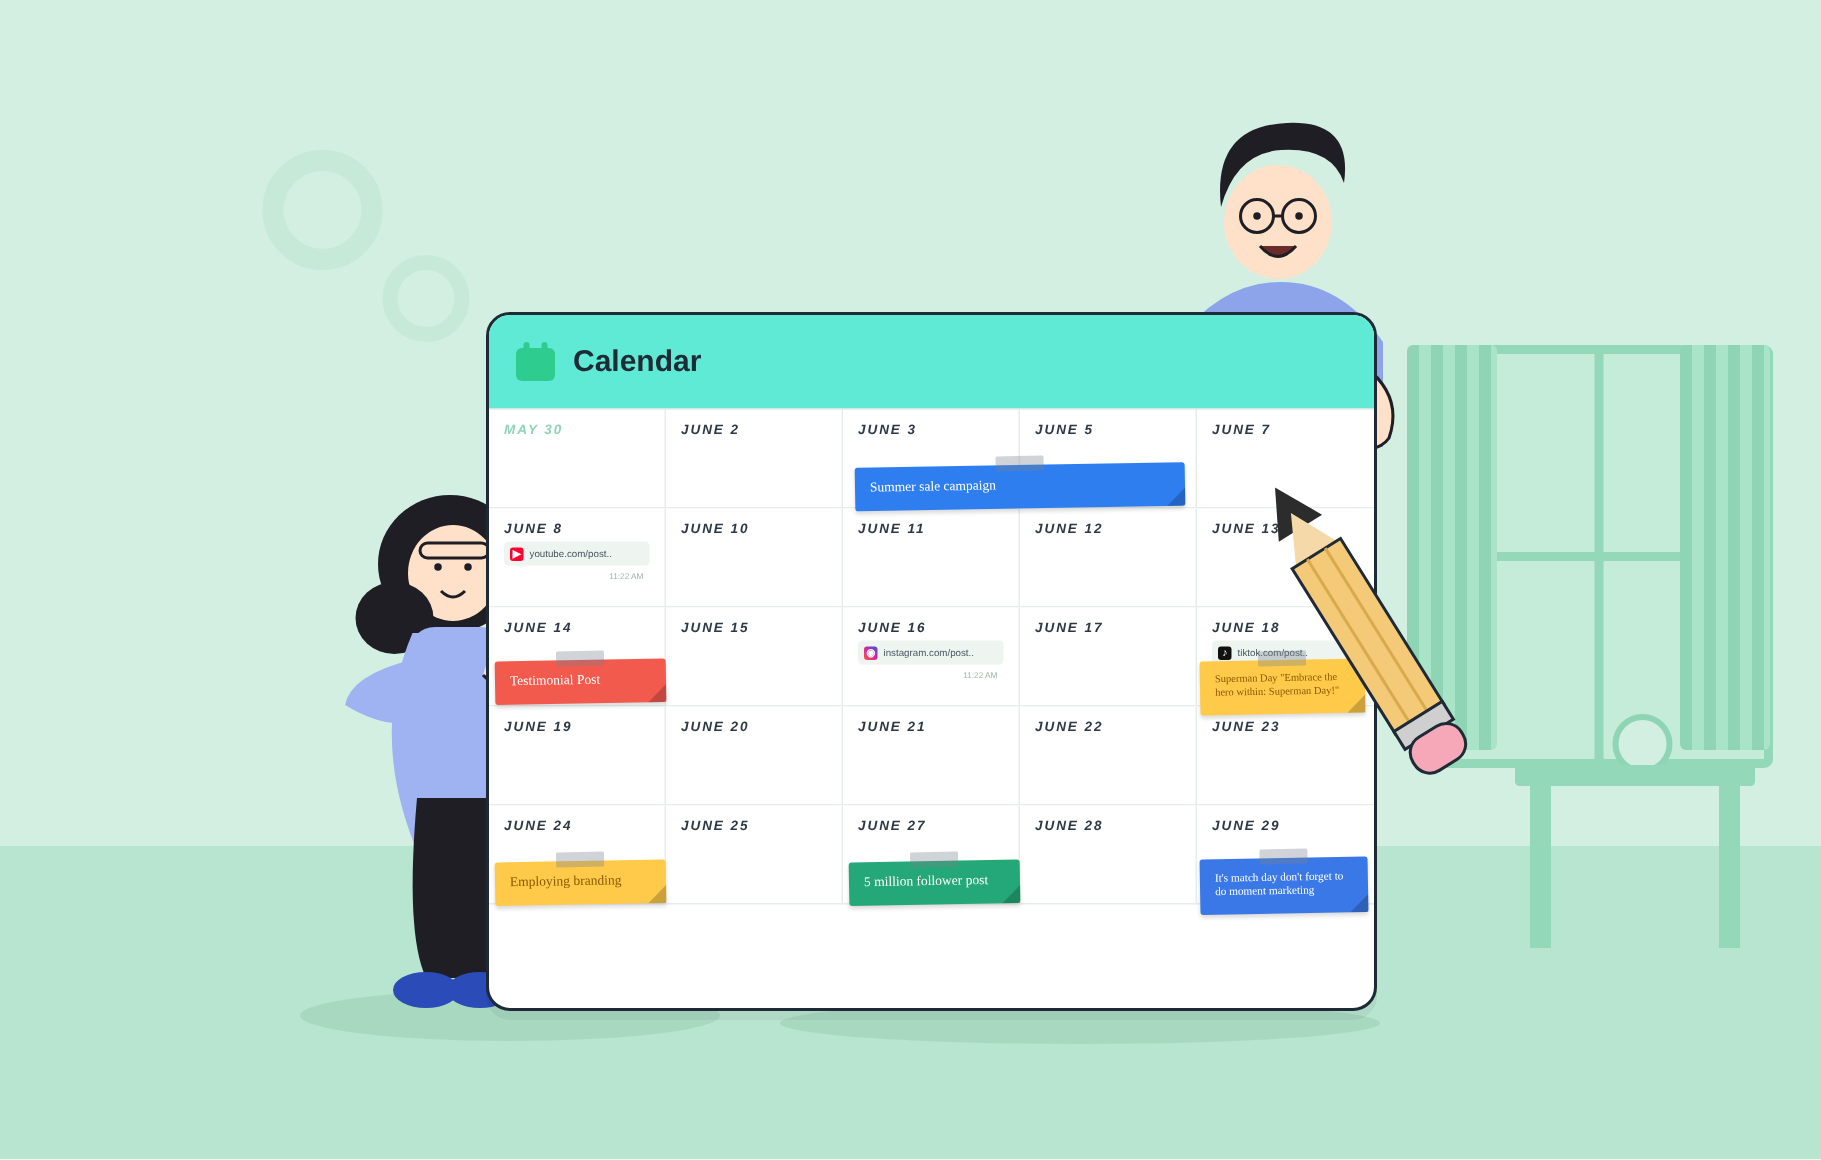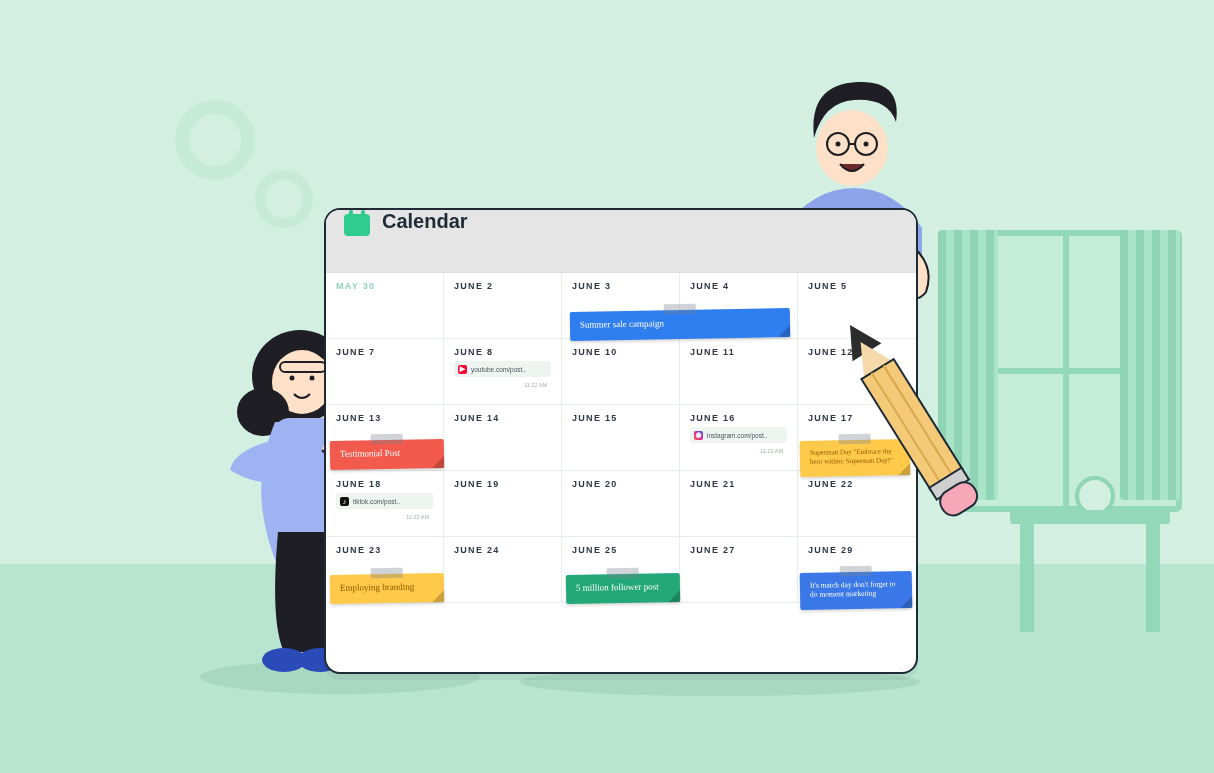--- a/index.html
+++ b/index.html
@@ -65,23 +65,23 @@
     left:324px; top:208px;
     width:590px; height:462px;
     background:#fff;
     border:2px solid #1f2a37;
     border-radius:16px;
     box-shadow: 0 6px 0 rgba(0,0,0,.05);
     overflow:hidden;
   }
   .card-header {
     height:62px;
-    display:flex; align-items:flex-start;
+    display:flex; align-items:center;
     padding:0 18px;
-    background:#e5e5e5;
+    background:#5eead4;
     border-bottom:1px solid #d8e5df;
   }
   .cal-icon {
     width:26px; height:26px; margin-right:12px;
     position:relative;
   }
   .cal-icon .body { position:absolute; inset:4px 0 0 0; background:#2ecc8f; border-radius:4px;}
   .cal-icon .ring { position:absolute; top:0; width:4px; height:8px; background:#2ecc8f; border-radius:2px;}
   .cal-icon .ring.a{left:5px;} .cal-icon .ring.b{right:5px;}
   .card-title { font-size:20px; font-weight:700; color:#1f2a37;}
@@ -98,20 +98,21 @@
     box-sizing:border-box;
     background:#fff;
   }
   .cell:nth-child(5n){ border-right:none;}
   .date-label {
     font-size:9px;
     font-weight:700;
     letter-spacing:1.3px;
     color:#2c3845;
     text-transform:uppercase;
+    font-style:italic;
   }
   .cell.muted .date-label { color:#8fd5b5; }
   .chip {
     margin-top:4px;
     background:#eef4f0;
     border-radius:3px;
     padding:3px 4px 3px 4px;
     display:flex; align-items:center;
     font-size:6.5px; color:#4a5560;
     position:relative;
@@ -241,23 +242,20 @@
 
     <div class="cell muted">
         <div class="date-label">May 30</div>
       </div>
     <div class="cell">
         <div class="date-label">June 2</div>
       </div>
     <div class="cell">
         <div class="date-label">June 3</div>
       </div>
-    <div class="cell">
-        <div class="date-label">June 4</div>
-      </div>
 
     <div class="cell">
         <div class="date-label">June 5</div>
       </div>
     <div class="cell">
         <div class="date-label">June 7</div>
       </div>
     <div class="cell">
       <div class="date-label">June 8</div>
       <div class="chip-wrap">
@@ -329,20 +327,23 @@
       </div>
     <div class="cell">
         <div class="date-label">June 24</div>
       </div>
 
     <div class="cell">
         <div class="date-label">June 25</div>
       </div>
     <div class="cell">
         <div class="date-label">June 27</div>
+      </div>
+    <div class="cell">
+        <div class="date-label">June 28</div>
       </div>
     <div class="cell">
         <div class="date-label">June 29</div>
       </div>
   </div>
 </div>
 
 <div class="sticky blue" style="left:570px; top:310px;">
   <span>Summer sale campaign</span>
   <span class="fold"></span>

